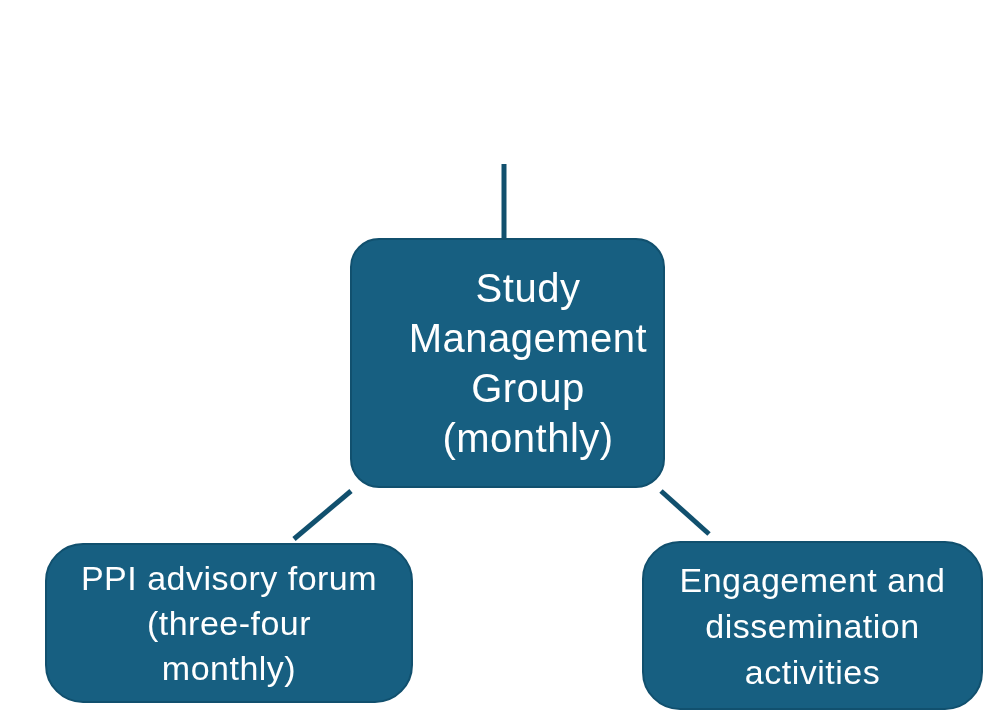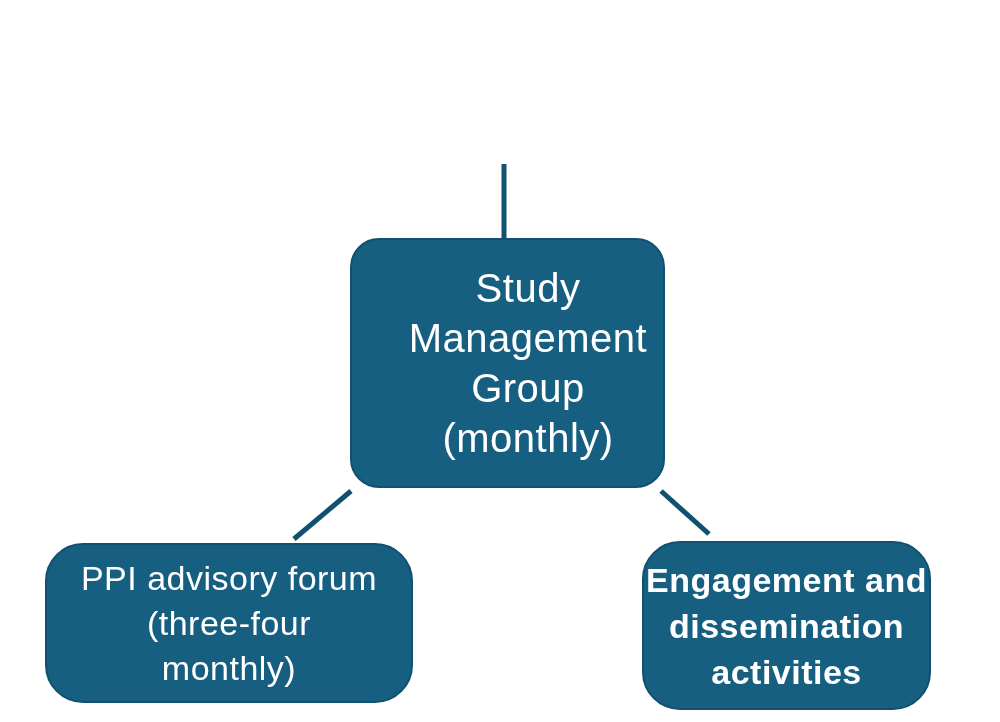--- a/index.html
+++ b/index.html
@@ -56,23 +56,23 @@
     font-size: 40px; line-height: 50px; padding-left: 41px;
   }
   .node-ppi {
     left: 12px; top: 543px;
     width: 368px; height: 160px;
     border-radius: 38px;
     font-size: 34px; line-height: 45px; margin-left: 33px;
   }
   .node-engagement {
     left: 642px; top: 541px;
-    width: 289px; height: 169px;
+    width: 341px; height: 169px;
     border-radius: 38px;
-    font-size: 34px; line-height: 46px; font-weight: bold;
+    font-size: 34px; line-height: 46px;
   }
 </style>
 </head>
 <body>
 
 <div class="canvas">
 
   <svg class="edges-svg" viewBox="0 0 1000 722" xmlns="http://www.w3.org/2000/svg" aria-hidden="true">
     <line class="edge" x1="504" y1="164" x2="504" y2="240"></line>
     <line class="edge" x1="351" y1="491" x2="294" y2="539"></line>

